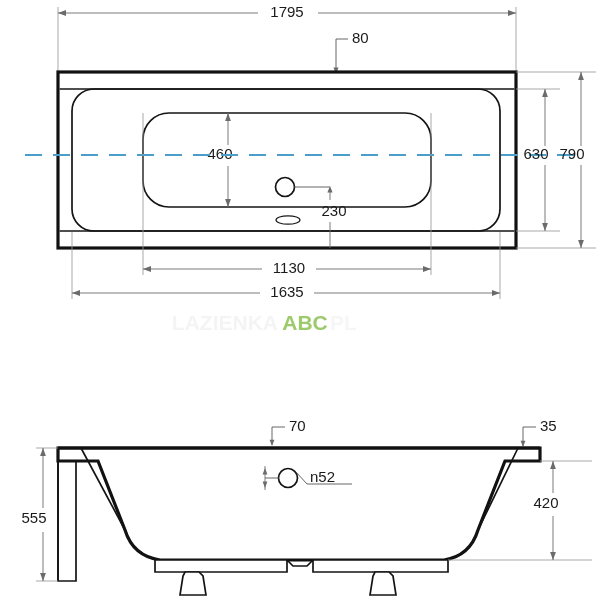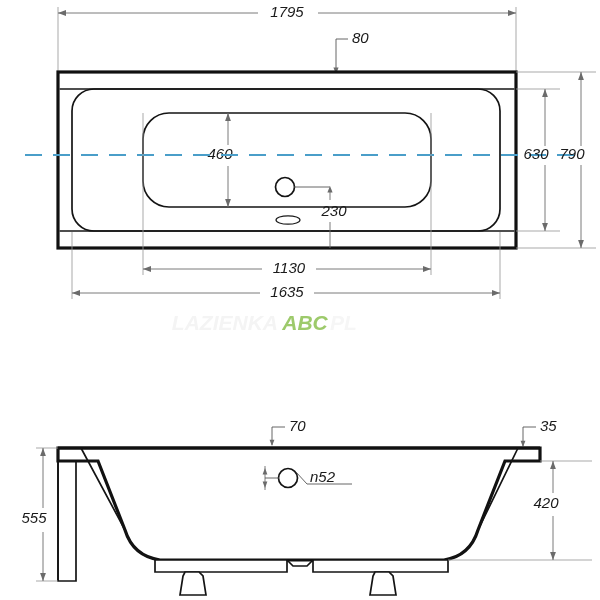--- a/index.html
+++ b/index.html
@@ -11,21 +11,20 @@
     width: 600px;
     height: 600px;
     font-family: "Liberation Sans", sans-serif;
     overflow: hidden;
     position: relative;
   }
   #drawing-root {
     width: 600px;
     height: 452px;
     position: relative;
-    font-style: italic;
   }
   svg.tech-drawing {
     display: block;
     width: 600px;
     height: 600px;
   }
   .dim-text {
     font-family: "Liberation Sans", sans-serif;
     font-size: 15px;
     fill: #1a1a1a;

